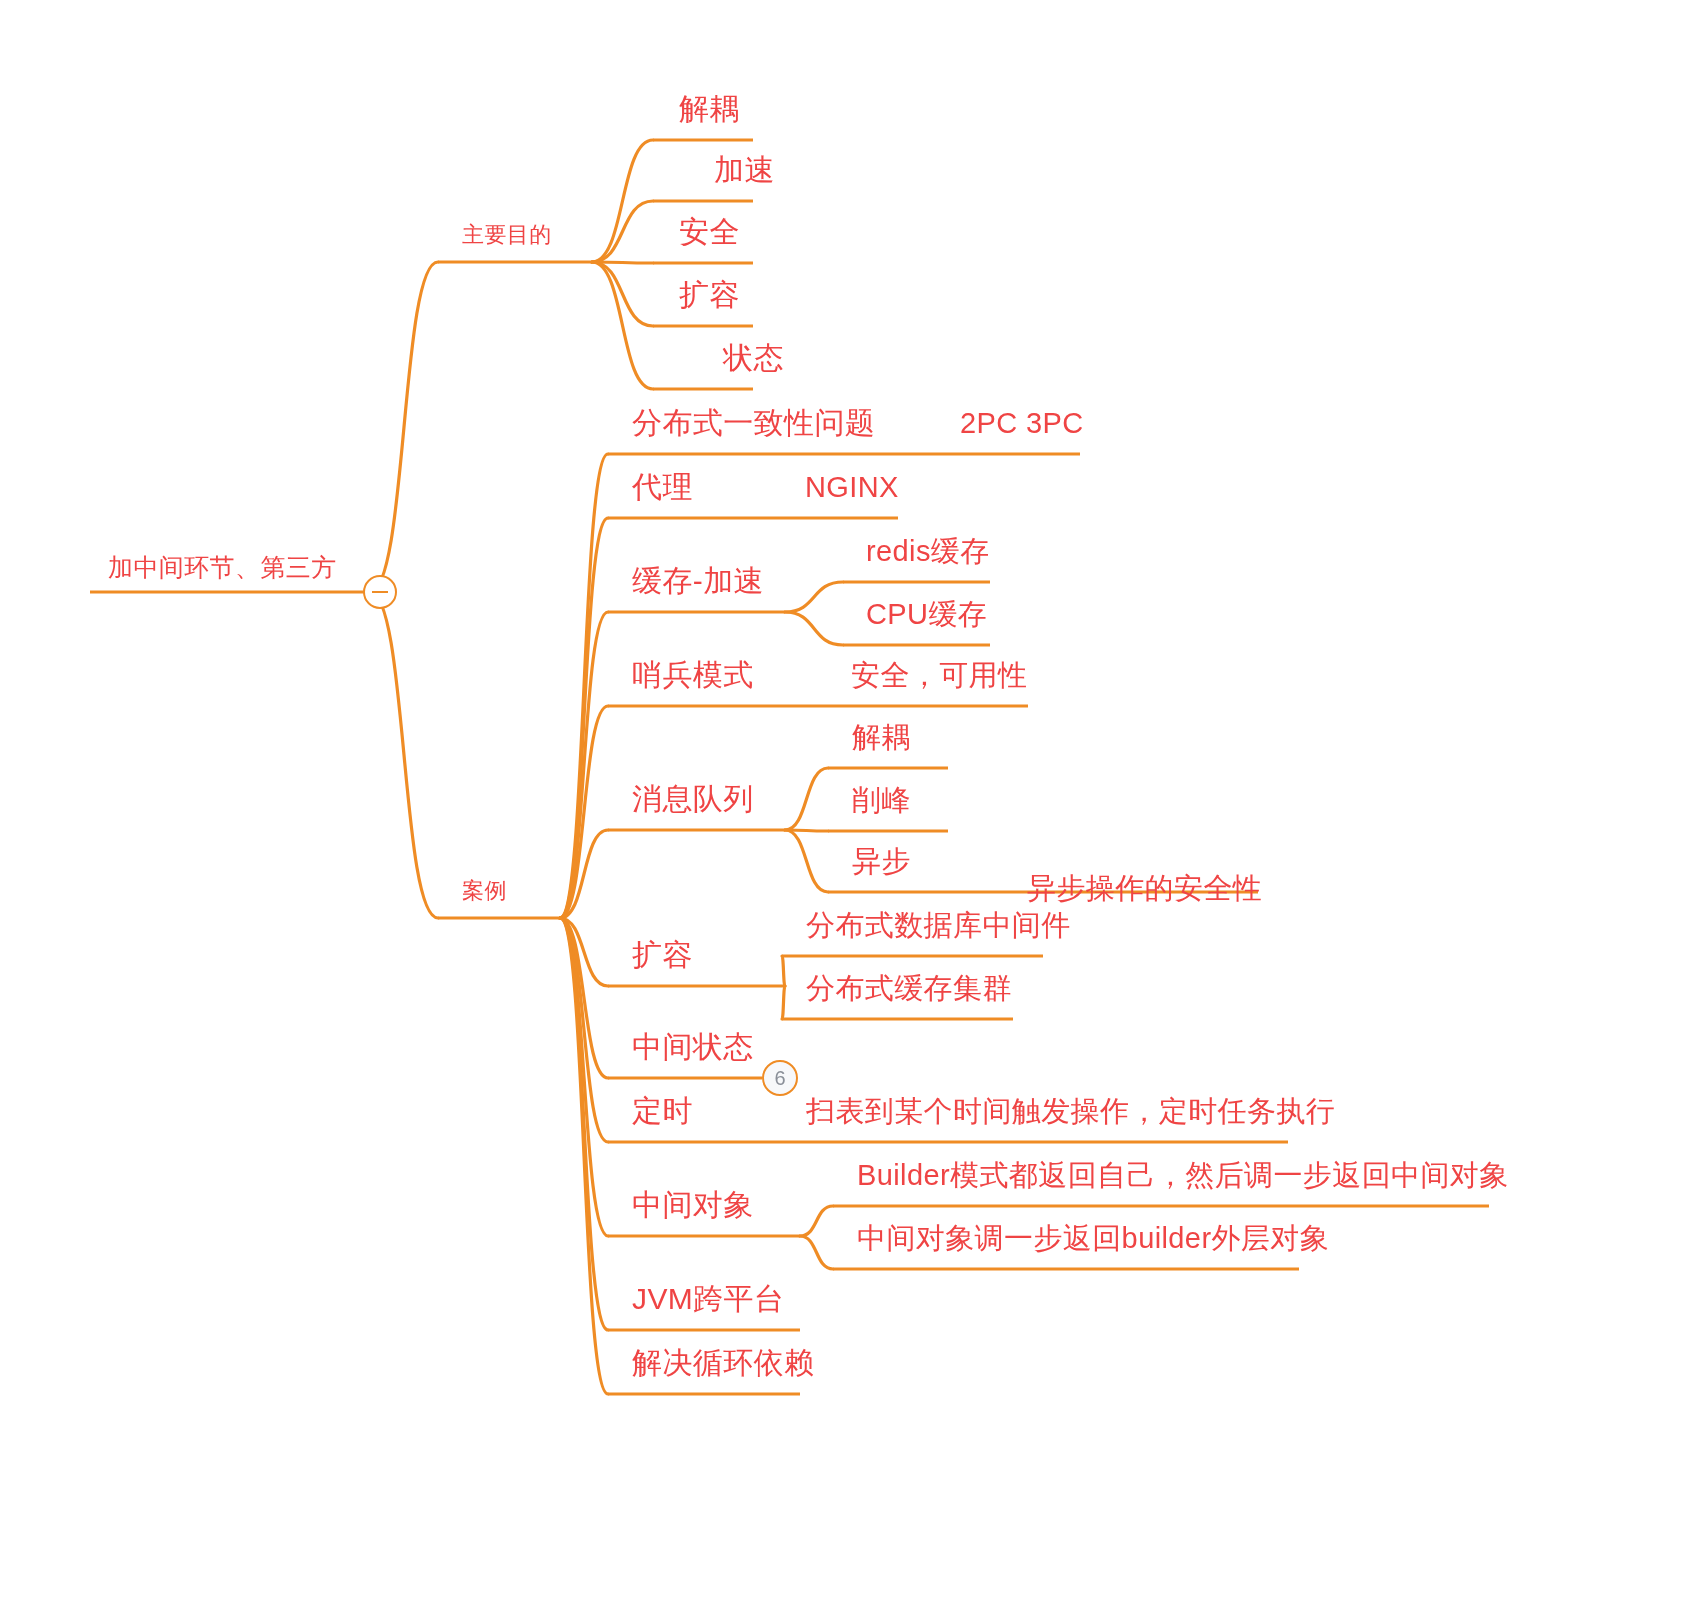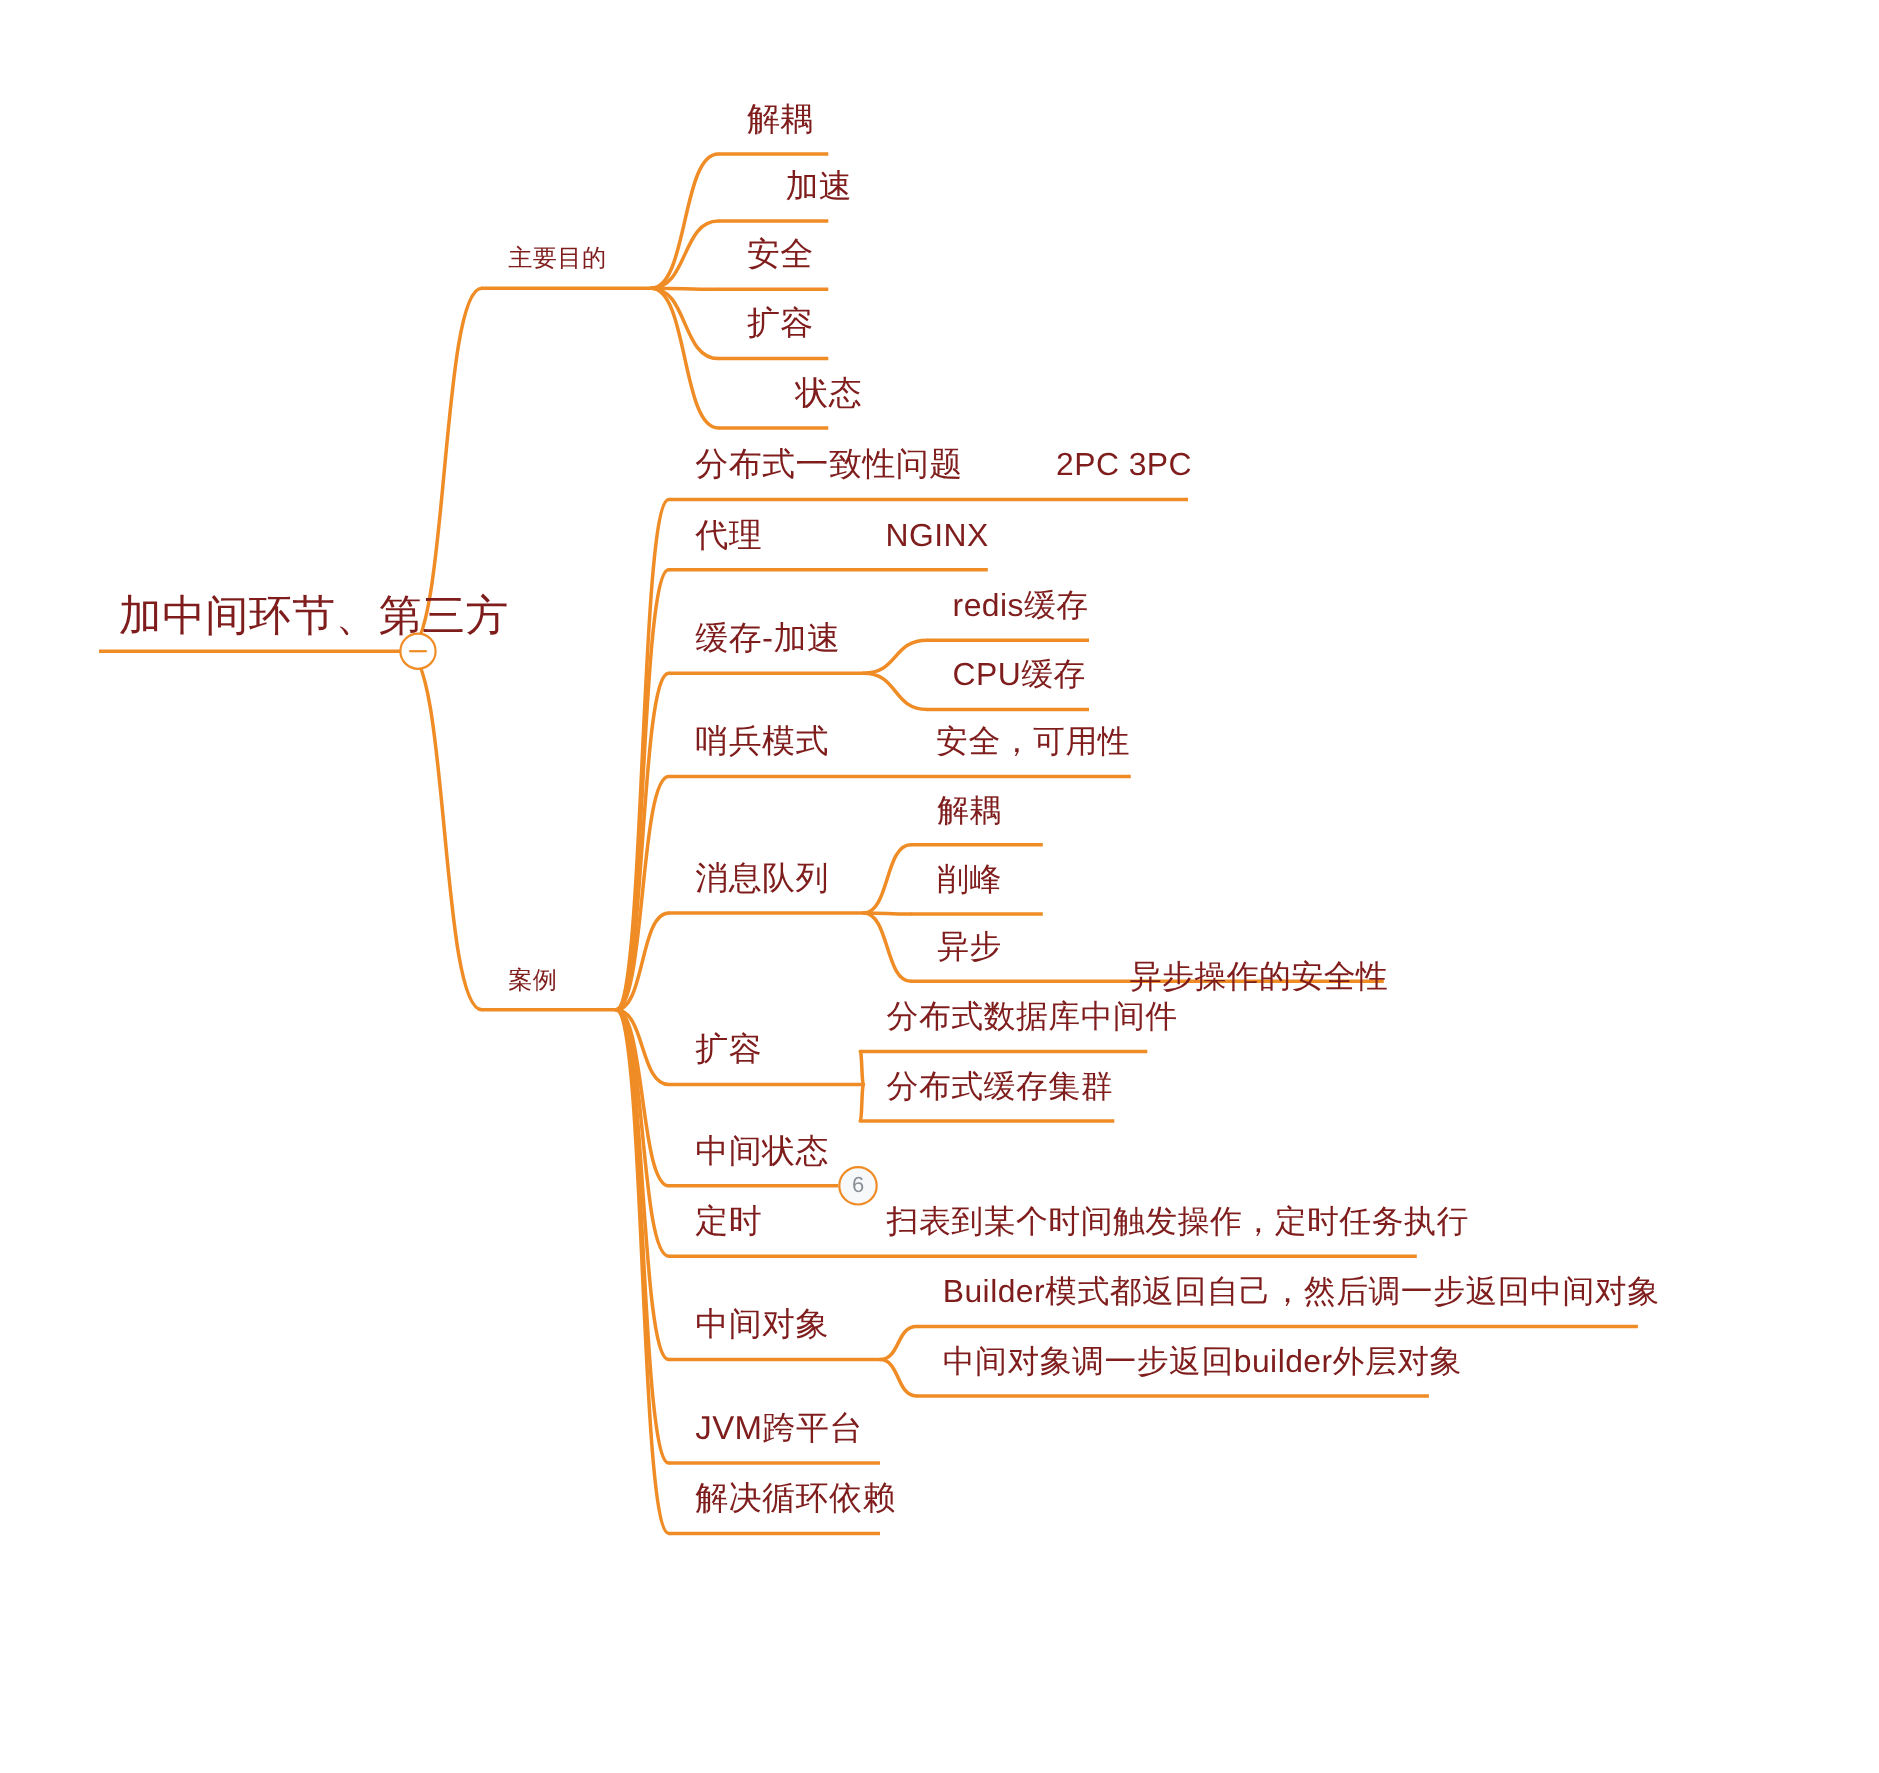--- a/index.html
+++ b/index.html
@@ -22,27 +22,27 @@
   svg.edges {
     position: absolute;
     left: 0;
     top: 0;
     width: 1708px;
     height: 1612px;
     pointer-events: none;
   }
   .node-label {
     position: absolute;
-    color: #7f1d1d;
+    color: #ef4444;
     white-space: nowrap;
     line-height: 1;
     transform: translateY(-100%);
     letter-spacing: 0.4px;
   }
-  .lvl-root  { font-size: 39px; }
+  .lvl-root  { font-size: 25px; }
   .lvl-1     { font-size: 22px; }
   .lvl-2     { font-size: 30px; }
   .lvl-3     { font-size: 29px; }
   .badge {
     position: absolute;
     width: 36px;
     height: 36px;
     border-radius: 50%;
     border: 2px solid #ef8c25;
     background: #f7f8fa;

